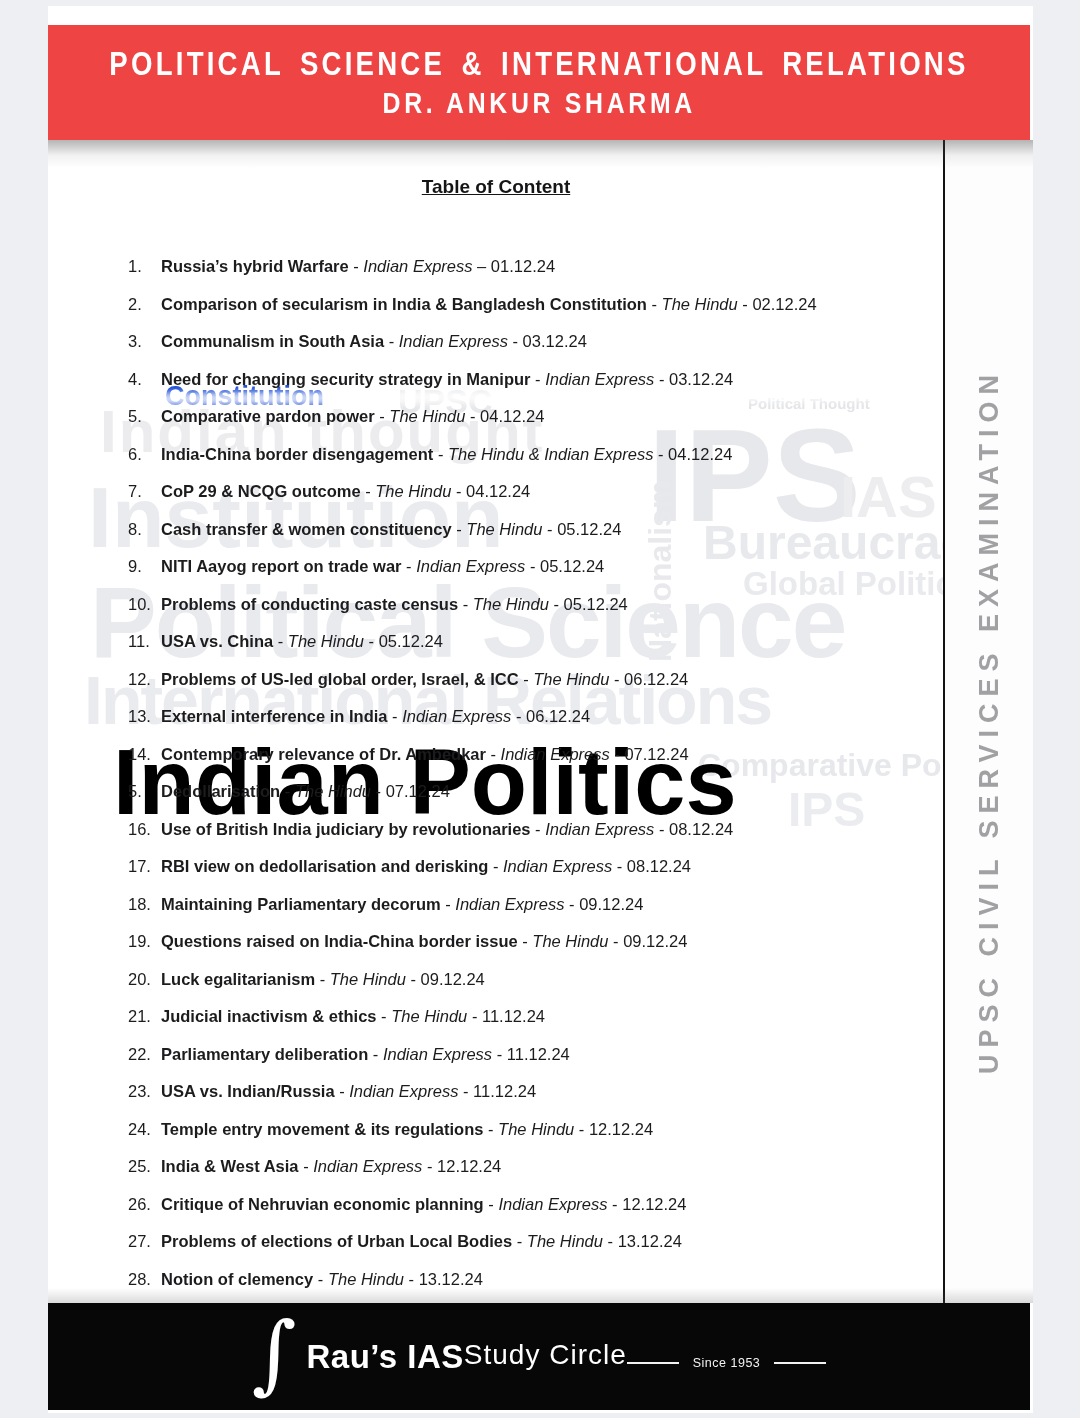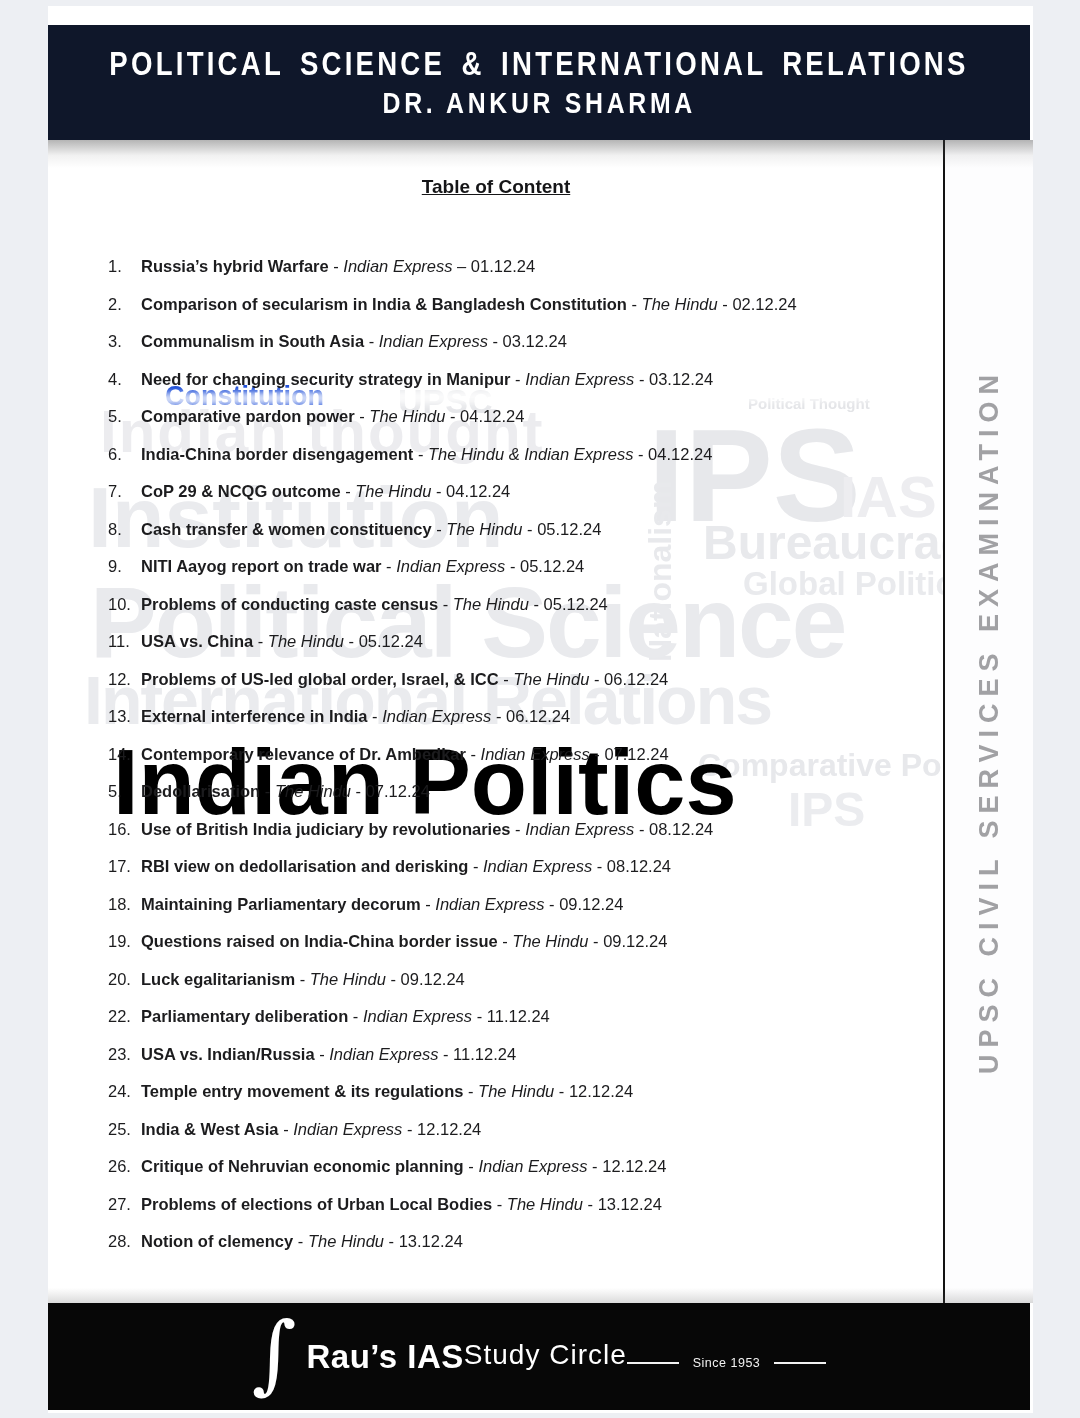--- a/index.html
+++ b/index.html
@@ -7,21 +7,21 @@
   body { background:#edeff3; font-family:"Liberation Sans", sans-serif; position:relative; overflow:hidden; }
 
   .page {
     position:absolute; left:48px; top:6px; width:985px; height:1407px;
     background:#ffffff; overflow:hidden;
   }
 
   
   .header {
     position:absolute; left:0; top:19px; width:982px; height:115px;
-    background:#0f172a; color:#ffffff;
+    background:#ef4444; color:#ffffff;
     display:flex; flex-direction:column; align-items:center; justify-content:center;
     gap:7px; z-index:6;
   }
   .header .h1line {
     font-size:30px; font-weight:bold; letter-spacing:3.5px; word-spacing:6px;
     transform:scale(0.92,1.12); transform-origin:center; white-space:nowrap;
   }
   .header .h2line {
     font-size:27px; font-weight:bold; letter-spacing:4px;
     transform:scale(0.92,1.12); transform-origin:center; white-space:nowrap;
@@ -44,21 +44,21 @@
 
   
   .toc-title {
     position:absolute; left:0; top:170px; width:890px; text-align:center;
     font-size:19px; font-weight:bold; text-decoration:underline; color:#151517; z-index:3;padding-left:6px;
   }
   .toc-list {
     position:absolute; left:60px; top:252px; width:830px;
     list-style:none; z-index:3;
   }
-  .toc-item { font-size:16.5px; line-height:17px; margin-bottom:20.5px; color:#1c1c1e; white-space:nowrap; }
+  .toc-item { font-size:16.5px; line-height:17px; margin-bottom:20.5px; color:#1c1c1e; white-space:nowrap;margin-left:20px; }
   .num { display:inline-block; width:33px; }
   .topic { font-weight:bold; }
   .source { font-style:italic; }
   .sep { white-space:pre; }
 
   
   .side-strip {
     position:absolute; left:895px; top:134px; width:90px; height:1163px;
     background:#fdfdfe; border-left:2.5px solid #121212; z-index:4;
     display:flex; align-items:center; justify-content:center;
@@ -136,20 +136,21 @@
     <li class="toc-item"><span class="num">11.</span><span class="topic">USA vs. China</span><span class="sep"> - </span><span class="source">The Hindu</span><span class="sep"> - </span><span class="date">05.12.24</span></li>
     <li class="toc-item"><span class="num">12.</span><span class="topic">Problems of US-led global order, Israel, &amp; ICC</span><span class="sep"> - </span><span class="source">The Hindu</span><span class="sep"> - </span><span class="date">06.12.24</span></li>
     <li class="toc-item"><span class="num">13.</span><span class="topic">External interference in India</span><span class="sep"> - </span><span class="source">Indian Express</span><span class="sep"> - </span><span class="date">06.12.24</span></li>
     <li class="toc-item"><span class="num">14.</span><span class="topic">Contemporary relevance of Dr. Ambedkar</span><span class="sep"> - </span><span class="source">Indian Express</span><span class="sep"> - </span><span class="date">07.12.24</span></li>
     <li class="toc-item"><span class="num">5.</span><span class="topic">Dedollarisation</span><span class="sep"> - </span><span class="source">The Hindu</span><span class="sep"> - </span><span class="date">07.12.24</span></li>
     <li class="toc-item"><span class="num">16.</span><span class="topic">Use of British India judiciary by revolutionaries</span><span class="sep"> - </span><span class="source">Indian Express</span><span class="sep"> - </span><span class="date">08.12.24</span></li>
     <li class="toc-item"><span class="num">17.</span><span class="topic">RBI view on dedollarisation and derisking</span><span class="sep"> - </span><span class="source">Indian Express</span><span class="sep"> - </span><span class="date">08.12.24</span></li>
     <li class="toc-item"><span class="num">18.</span><span class="topic">Maintaining Parliamentary decorum</span><span class="sep"> - </span><span class="source">Indian Express</span><span class="sep"> - </span><span class="date">09.12.24</span></li>
     <li class="toc-item"><span class="num">19.</span><span class="topic">Questions raised on India-China border issue</span><span class="sep"> - </span><span class="source">The Hindu</span><span class="sep"> - </span><span class="date">09.12.24</span></li>
     <li class="toc-item"><span class="num">20.</span><span class="topic">Luck egalitarianism</span><span class="sep"> - </span><span class="source">The Hindu</span><span class="sep"> - </span><span class="date">09.12.24</span></li>
+    <li class="toc-item"><span class="num">21.</span><span class="topic">Judicial inactivism &amp; ethics</span><span class="sep"> - </span><span class="source">The Hindu</span><span class="sep"> - </span><span class="date">11.12.24</span></li>
     <li class="toc-item"><span class="num">22.</span><span class="topic">Parliamentary deliberation</span><span class="sep"> - </span><span class="source">Indian Express</span><span class="sep"> - </span><span class="date">11.12.24</span></li>
     <li class="toc-item"><span class="num">23.</span><span class="topic">USA vs. Indian/Russia</span><span class="sep"> - </span><span class="source">Indian Express</span><span class="sep"> - </span><span class="date">11.12.24</span></li>
     <li class="toc-item"><span class="num">24.</span><span class="topic">Temple entry movement &amp; its regulations</span><span class="sep"> - </span><span class="source">The Hindu</span><span class="sep"> - </span><span class="date">12.12.24</span></li>
     <li class="toc-item"><span class="num">25.</span><span class="topic">India &amp; West Asia</span><span class="sep"> - </span><span class="source">Indian Express</span><span class="sep"> - </span><span class="date">12.12.24</span></li>
     <li class="toc-item"><span class="num">26.</span><span class="topic">Critique of Nehruvian economic planning</span><span class="sep"> - </span><span class="source">Indian Express</span><span class="sep"> - </span><span class="date">12.12.24</span></li>
     <li class="toc-item"><span class="num">27.</span><span class="topic">Problems of elections of Urban Local Bodies</span><span class="sep"> - </span><span class="source">The Hindu</span><span class="sep"> - </span><span class="date">13.12.24</span></li>
     <li class="toc-item"><span class="num">28.</span><span class="topic">Notion of clemency</span><span class="sep"> - </span><span class="source">The Hindu</span><span class="sep"> - </span><span class="date">13.12.24</span></li>
   </ol>
 
   <div class="side-strip">

